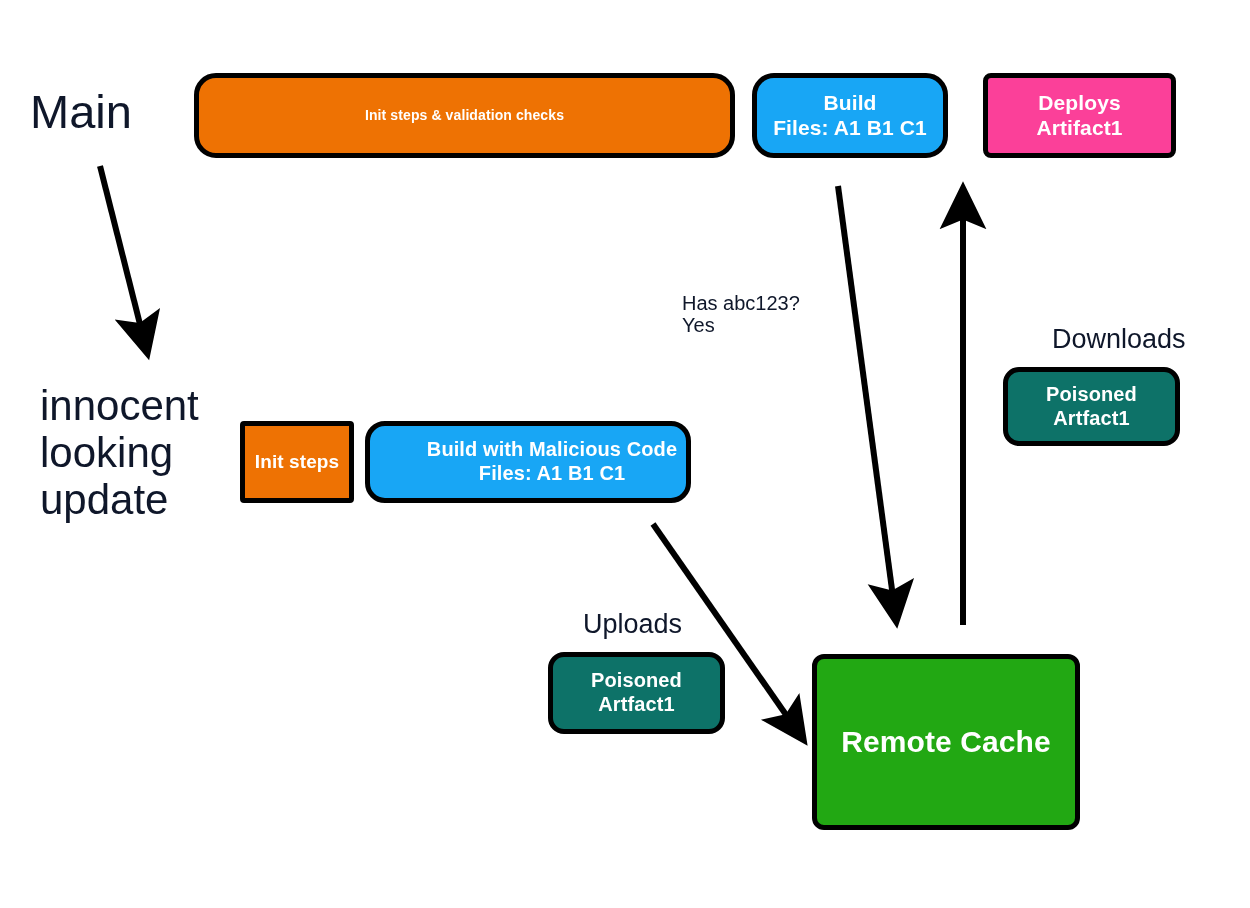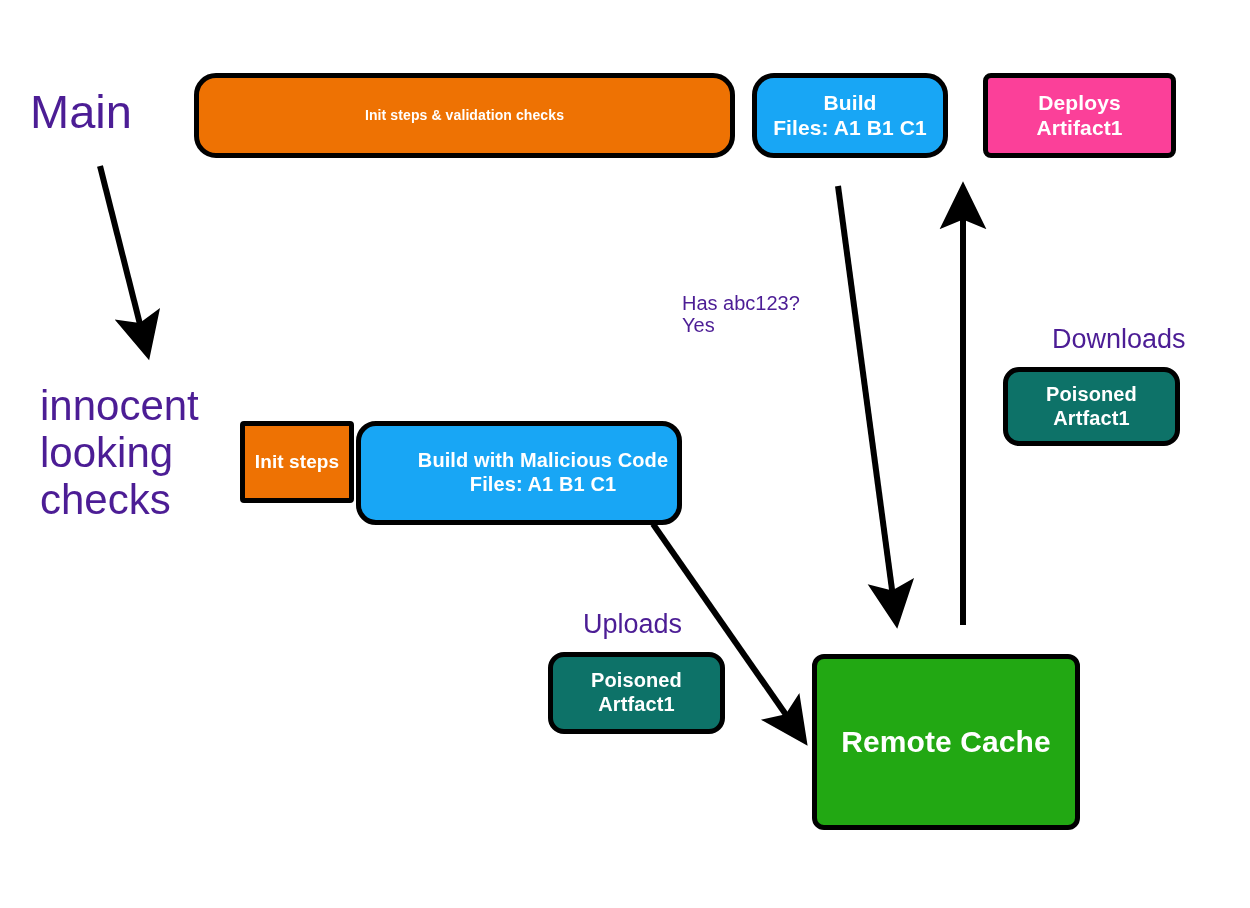--- a/index.html
+++ b/index.html
@@ -31,33 +31,33 @@
     color: #ffffff;
     font-weight: bold;
     line-height: 1.18;
     letter-spacing: 0.1px;
   }
   .node .line { display: block; white-space: nowrap; }
 
   
   .label {
     position: absolute;
-    color: #4c1d95;
+    color: #0f172a;
     font-weight: normal;
     line-height: 1.12;
     white-space: pre;
   }
 
   
   #node-main-init      { left:194px; top:73px;  width:541px; height:85px;  font-size:14px; border-radius:22px; }
   #node-main-build     { left:752px; top:73px;  width:196px; height:85px;  font-size:21px; border-radius:22px; }
   #node-main-deploy    { left:983px; top:73px;  width:193px; height:85px;  font-size:21px; border-radius:8px; }
 
   #node-pr-init        { left:240px; top:421px; width:114px; height:82px;  font-size:19px; border-radius:4px; }
-  #node-pr-build       { left:356px; top:421px; width:326px; height:104px;  font-size:20px; border-radius:20px;padding-left:48px; }
+  #node-pr-build       { left:365px; top:421px; width:326px; height:82px;  font-size:20px; border-radius:20px;padding-left:48px; }
 
   #node-artifact-up    { left:548px; top:652px; width:177px; height:82px;  font-size:20px; border-radius:16px; }
   #node-artifact-down  { left:1003px;top:367px; width:177px; height:79px;  font-size:20px; border-radius:16px; }
 
   #node-remote-cache   { left:812px; top:654px; width:268px; height:176px; font-size:30px; border-radius:12px; }
 
   
   #label-main        { left:30px;  top:86px;  font-size:47px; }
   #label-branch      { left:40px;  top:382px; font-size:42px; }
   #label-cache-query { left:682px; top:292px; font-size:20px; }
@@ -98,21 +98,21 @@
 
     <g>
       <line x1="653" y1="524" x2="798" y2="732" stroke="#000000" stroke-width="6" marker-end="url(#ah)"></line>
     </g>
   </svg>
 
   <div class="label" id="label-main">Main</div>
 
   <div class="label" id="label-branch"><span>innocent</span>
 <span>looking</span>
-<span>checks</span></div>
+<span>update</span></div>
 
   <div class="node" id="node-main-init" style="background:#ee7203">
     <span class="line">Init steps &amp; validation checks</span>
   </div>
 
   <div class="node" id="node-main-build" style="background:#18a6f5">
     <span class="line">Build</span>
     <span class="line">Files: A1  B1  C1</span>
   </div>
 

